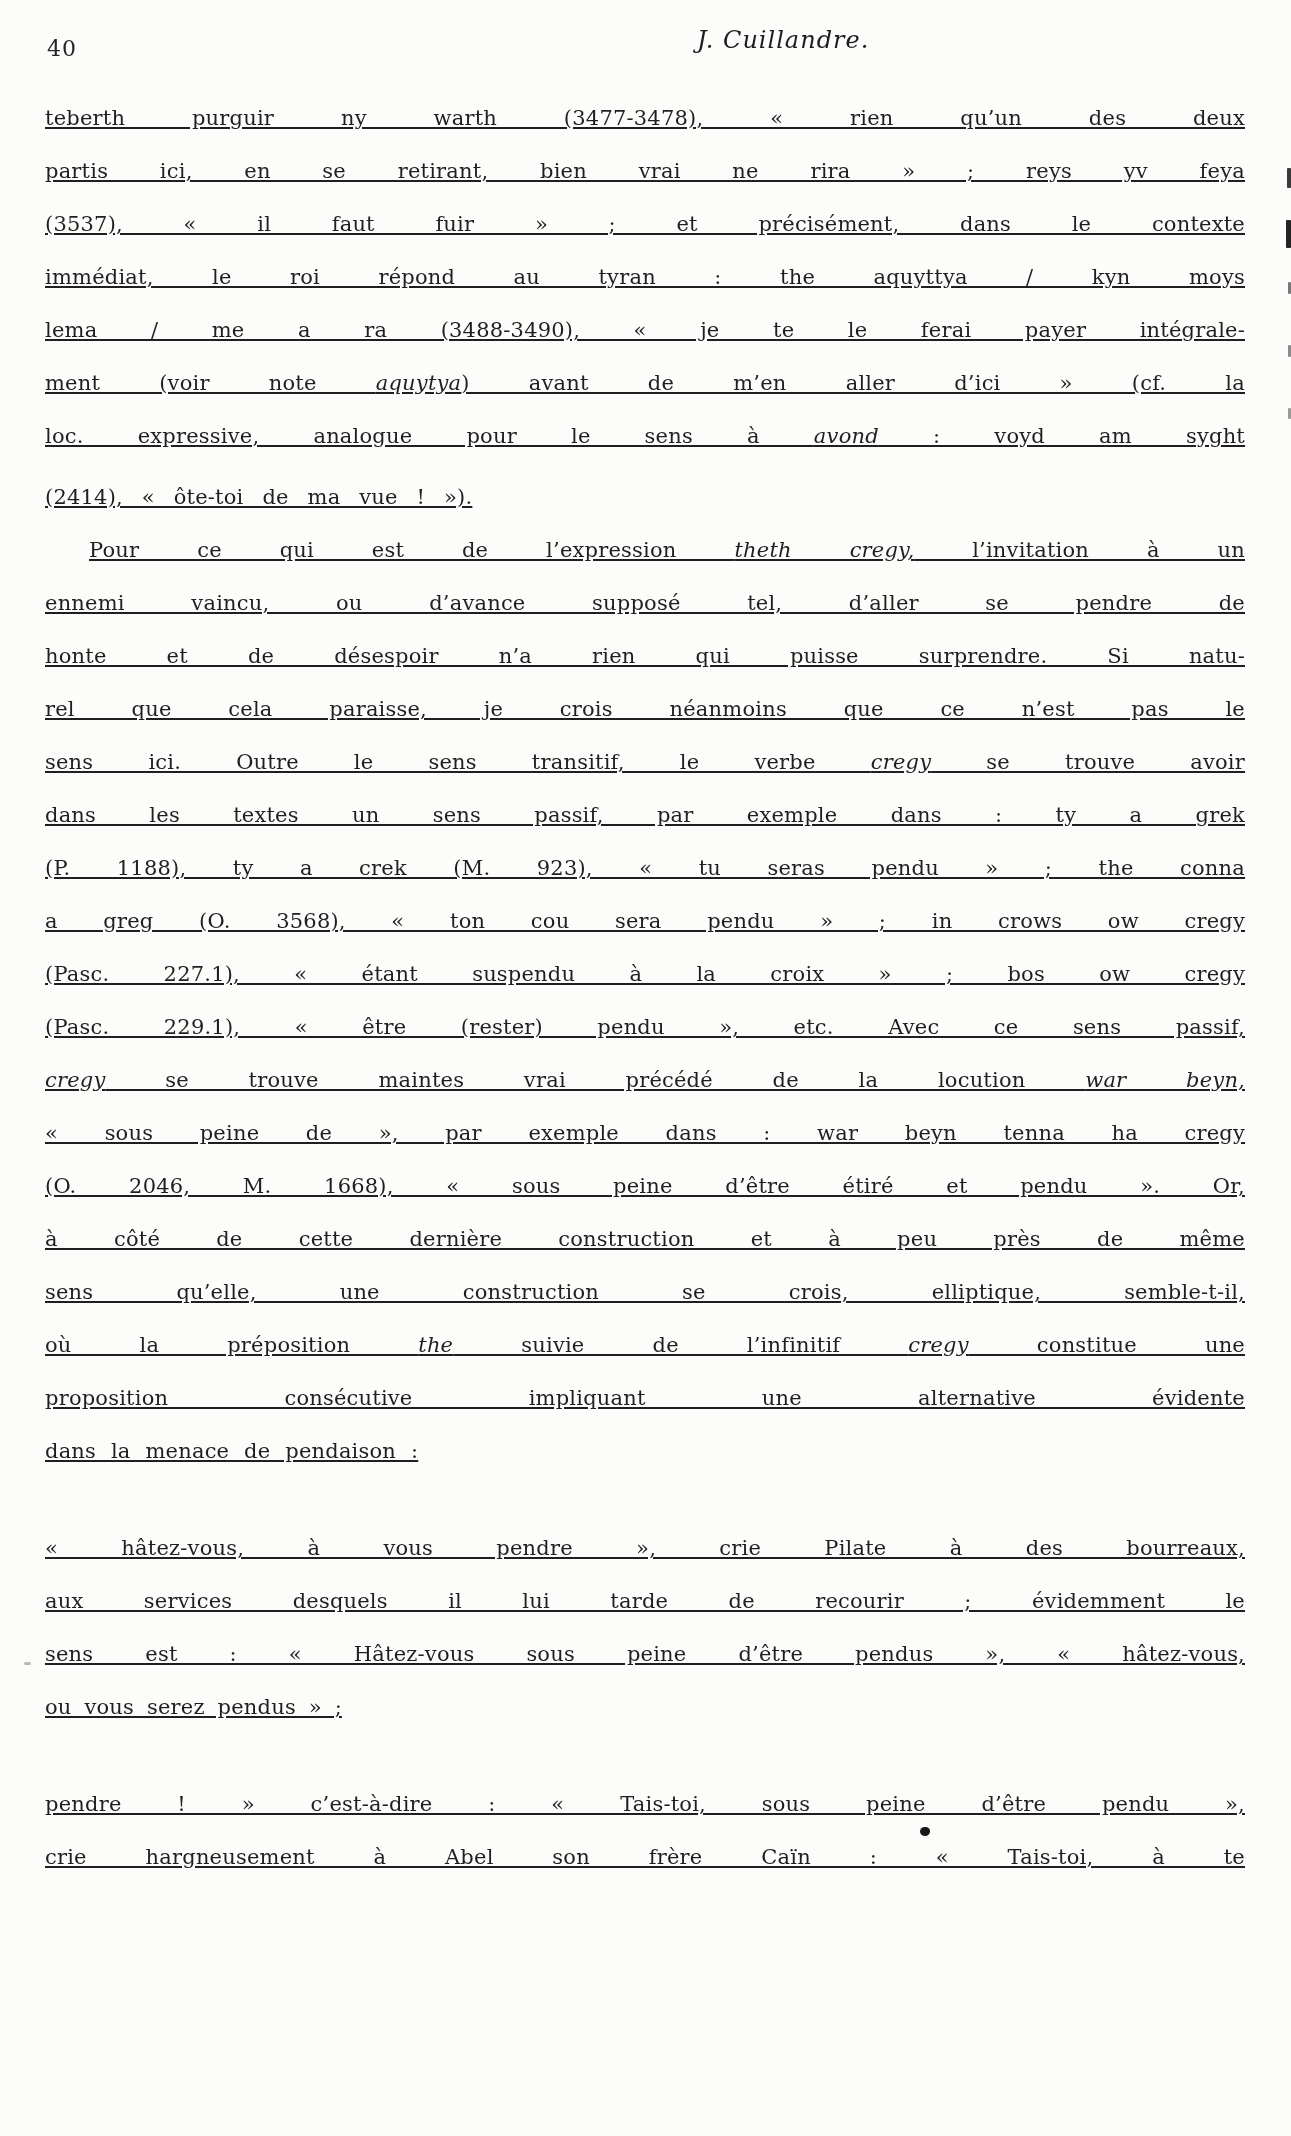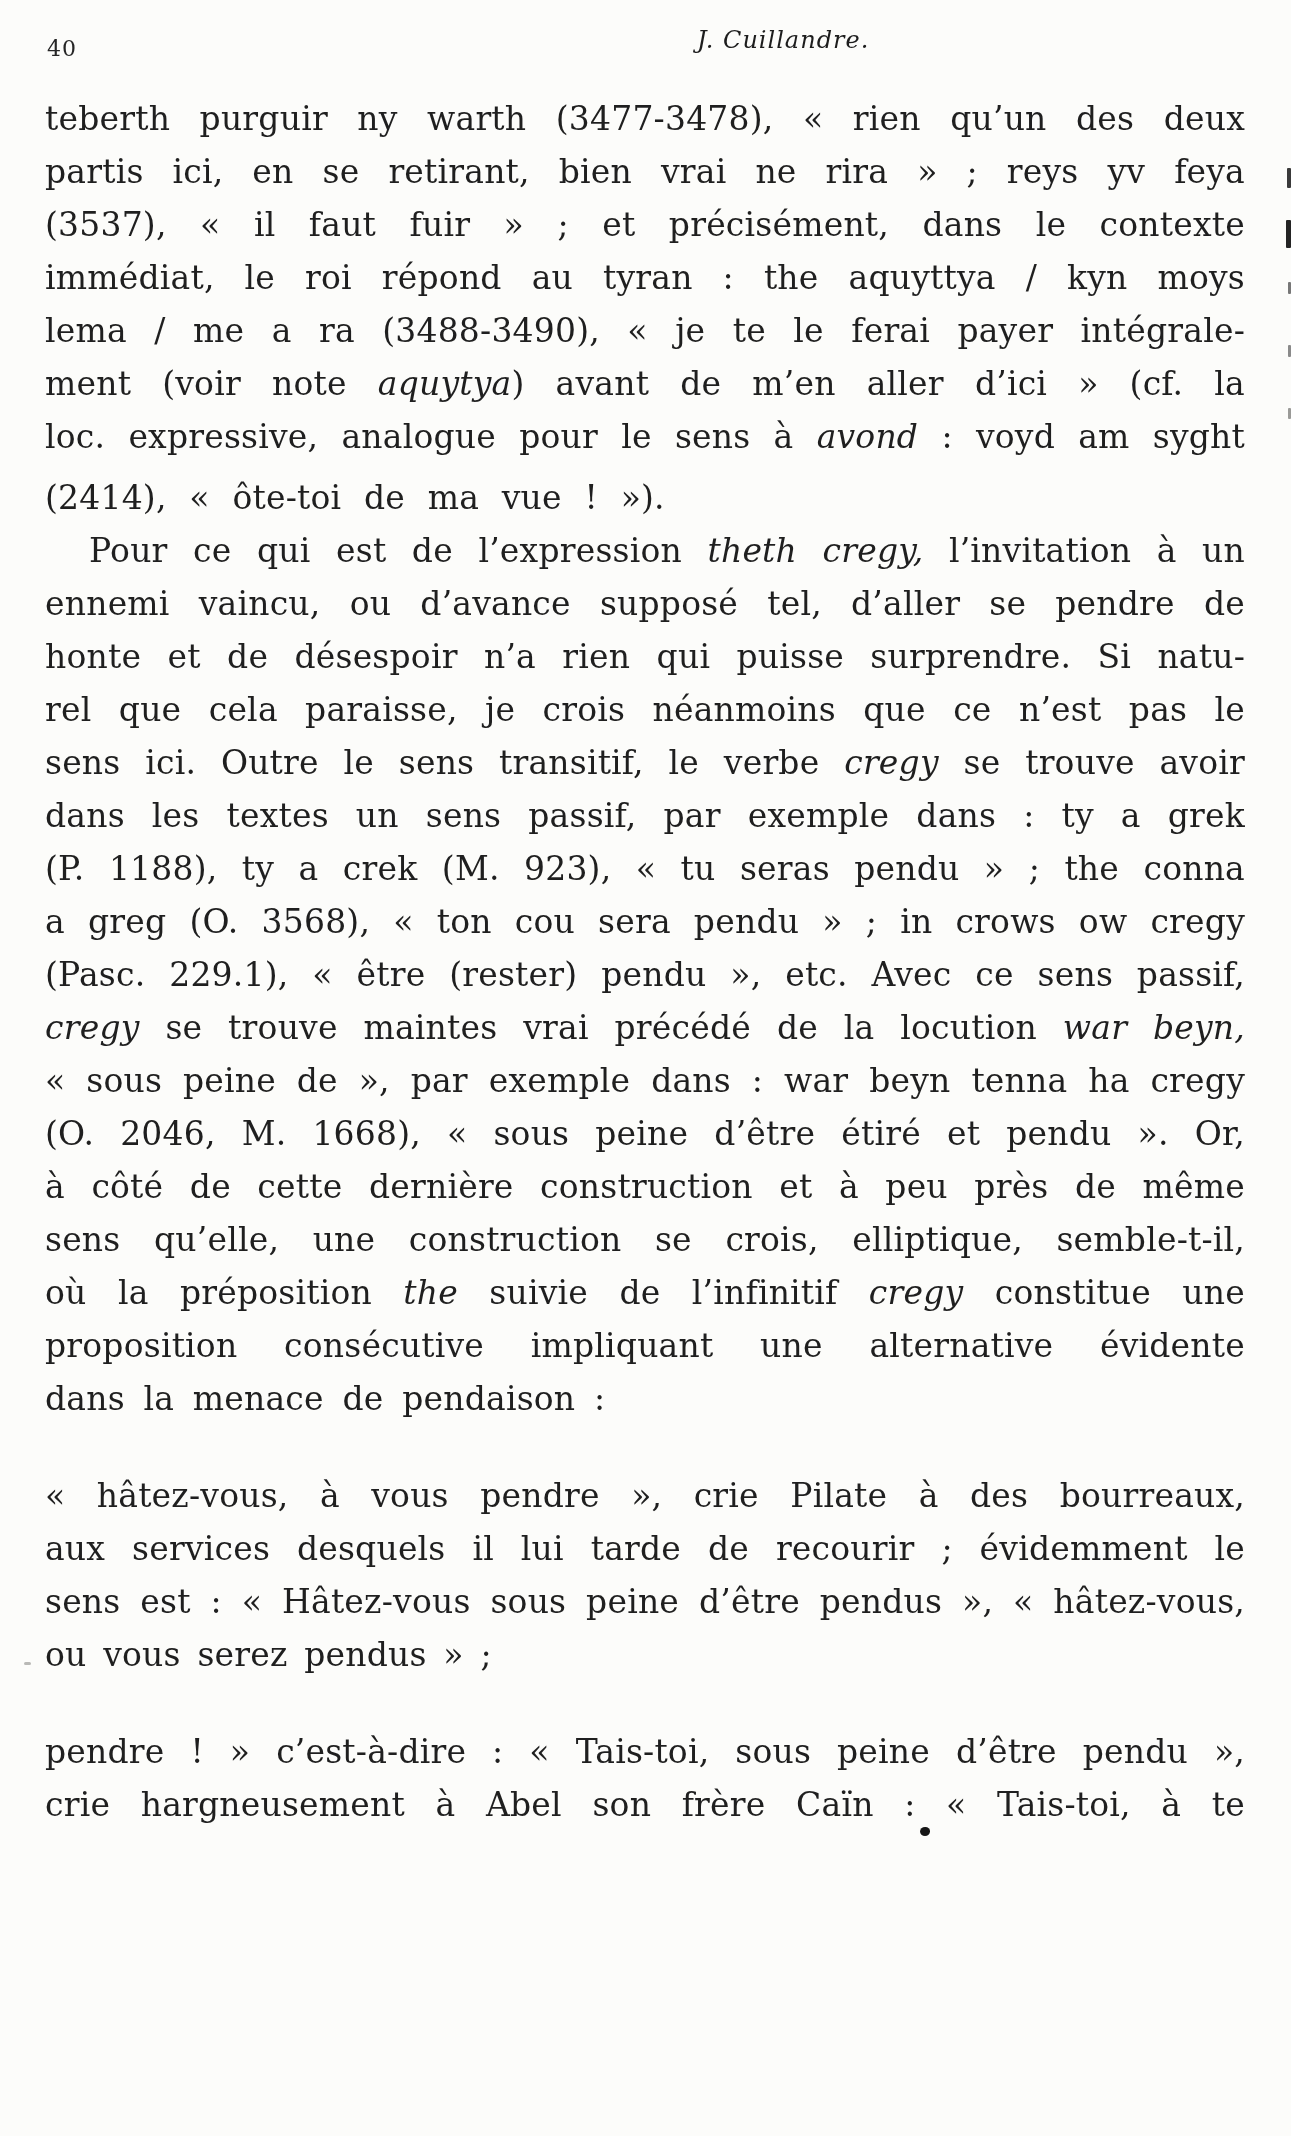--- a/index.html
+++ b/index.html
@@ -13,28 +13,29 @@
   }
   .page{position:absolute;inset:0;}
   
   .header{position:absolute;top:26px;left:45px;right:46px;height:56px;}
   .page-number{position:absolute;left:2px;top:10px;font-size:22px;letter-spacing:1px;color:#262626;}
   .running-head{position:absolute;left:652px;top:0;font-size:24px;font-style:italic;color:#1d1d1d;letter-spacing:1px;}
   
   .text-block{position:absolute;left:45px;top:92px;width:1200px;}
   .para{margin:0;}
   .line{
-    font-size:33px;
+    font-size:21px;
     line-height:53px;
     height:53px;
     white-space:nowrap;
     text-align:justify;
     text-align-last:justify;
     word-spacing:3px;
     letter-spacing:0.2px;
+    text-decoration:underline;
   }
   .line.nojust{text-align:left;text-align-last:left;}
   .it{font-style:italic;}
   
   .verse{font-size:30px;line-height:44px;text-align:center;color:#222;}
   .verse.v1{margin-top:30px;padding-right:152px;}
   .verse.v2{margin-top:16px;padding-right:164px;}
   .ref{font-size:30px;line-height:44px;text-align:right;color:#222;}
   .ref.r1{margin-top:4px;padding-right:148px;}
   .ref.r2{margin-top:4px;padding-right:330px;}
@@ -73,20 +74,21 @@
       </div>
     <div class="para p2">
         <div class="line" style="text-indent: 44px;"><span>Pour ce qui est de l’expression </span><span class="it">theth cregy,</span><span> l’invitation à un</span></div>
         <div class="line"><span>ennemi vaincu, ou d’avance supposé tel, d’aller se pendre de</span></div>
         <div class="line"><span>honte et de désespoir n’a rien qui puisse surprendre. Si natu-</span></div>
         <div class="line"><span>rel que cela paraisse, je crois néanmoins que ce n’est pas le</span></div>
         <div class="line"><span>sens ici. Outre le sens transitif, le verbe </span><span class="it">cregy</span><span> se trouve avoir</span></div>
         <div class="line"><span>dans les textes un sens passif, par exemple dans : ty a grek</span></div>
         <div class="line"><span>(P. 1188), ty a crek (M. 923), « tu seras pendu » ; the conna</span></div>
         <div class="line"><span>a greg (O. 3568), « ton cou sera pendu » ; in crows ow cregy</span></div>
+        <div class="line"><span>(Pasc. 227.1), « étant suspendu à la croix » ; bos ow cregy</span></div>
         <div class="line"><span>(Pasc. 229.1), « être (rester) pendu », etc. Avec ce sens passif,</span></div>
         <div class="line"><span class="it">cregy</span><span> se trouve maintes vrai précédé de la locution </span><span class="it">war beyn,</span></div>
         <div class="line"><span>« sous peine de », par exemple dans : war beyn tenna ha cregy</span></div>
         <div class="line"><span>(O. 2046, M. 1668), « sous peine d’être étiré et pendu ». Or,</span></div>
         <div class="line"><span>à côté de cette dernière construction et à peu près de même</span></div>
         <div class="line"><span>sens qu’elle, une construction se crois, elliptique, semble-t-il,</span></div>
         <div class="line"><span>où la préposition </span><span class="it">the</span><span> suivie de l’infinitif </span><span class="it">cregy</span><span> constitue une</span></div>
         <div class="line"><span>proposition consécutive impliquant une alternative évidente</span></div>
         <div class="line nojust" style="word-spacing: 8px;"><span>dans la menace de pendaison :</span></div>
       </div>

